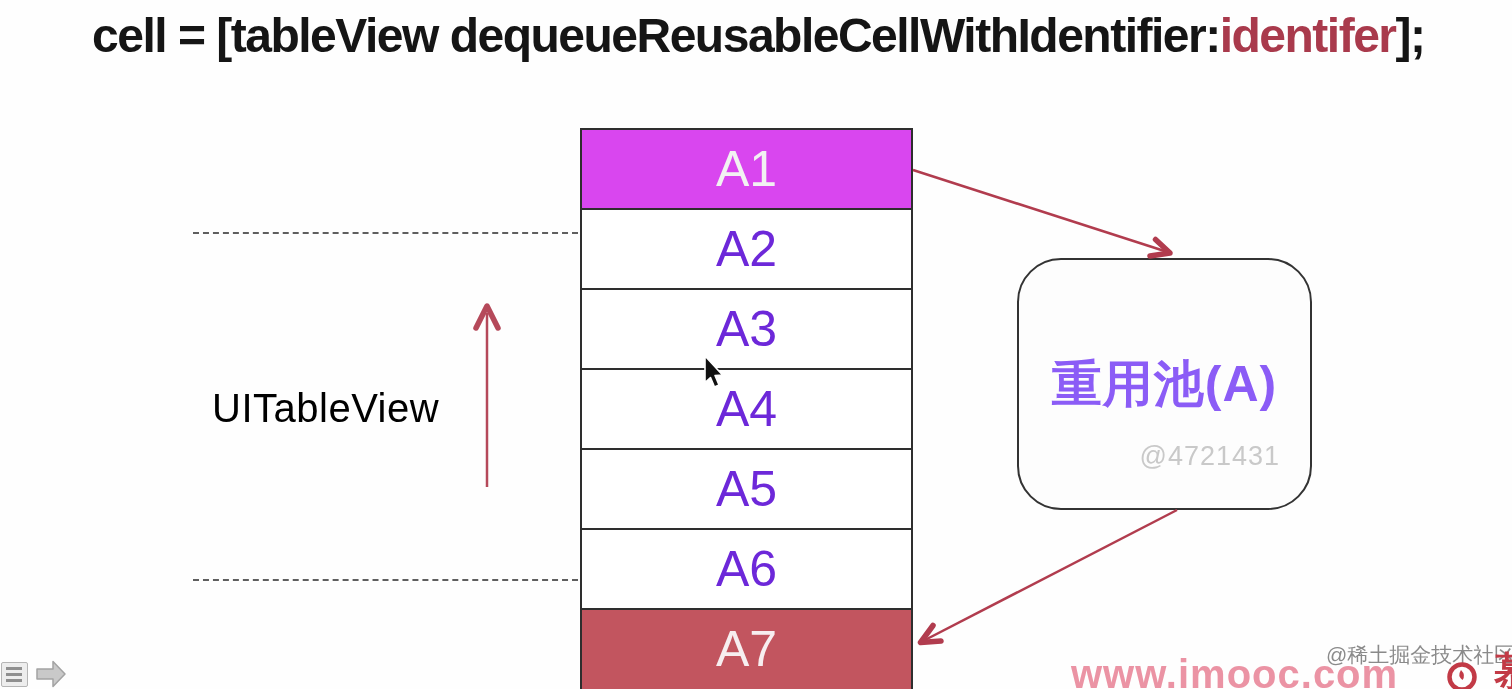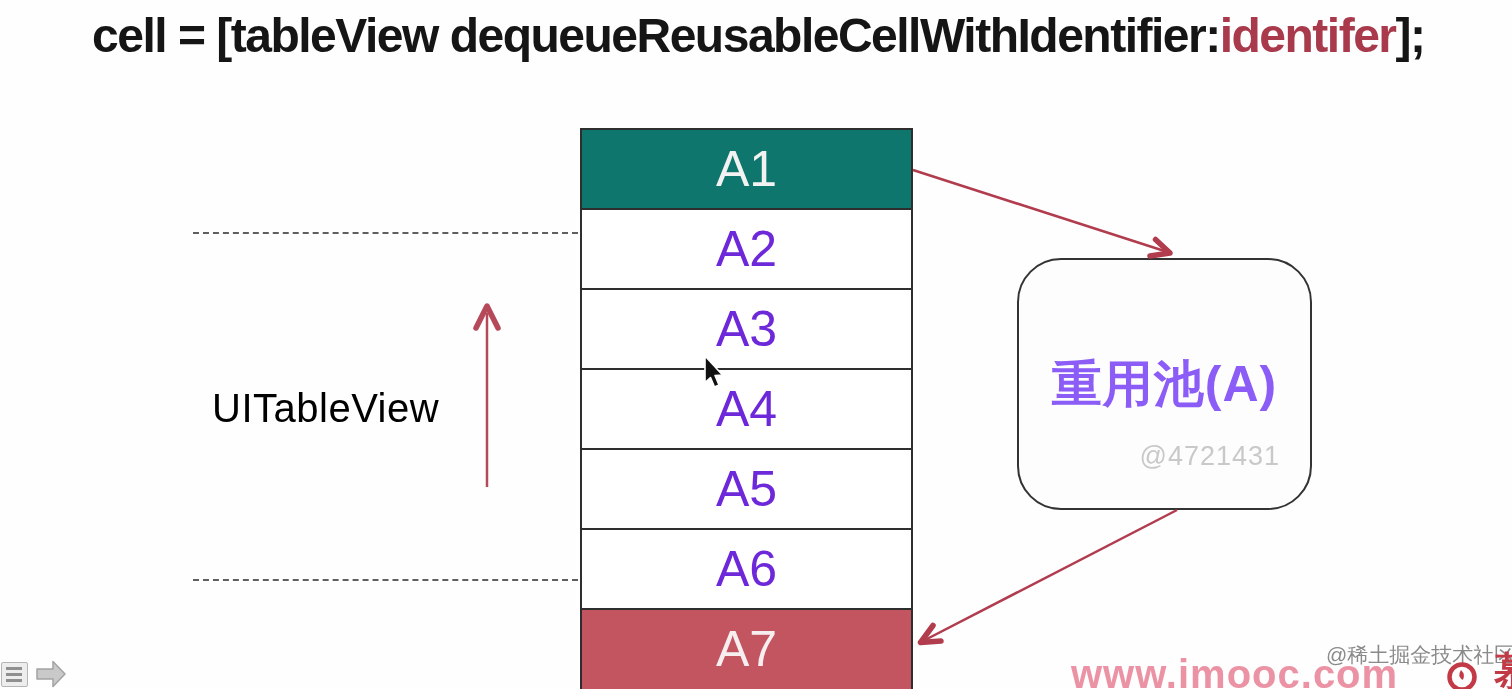--- a/index.html
+++ b/index.html
@@ -39,21 +39,21 @@
     border: 2px solid #2e2e2e; box-sizing: border-box;
     background: #ffffff;
   }
   .trow {
     height: 78px; line-height: 78px;
     border-bottom: 2px solid #2e2e2e;
     text-align: center; font-size: 50px; color: #6d28d9;
     box-sizing: content-box;
   }
   .trow:last-child { border-bottom: 2px solid #2e2e2e; height: 79px; }
-  .trow.header { background: #0f766e; color: #f2f2f2; }
+  .trow.header { background: #d946ef; color: #f2f2f2; }
   .trow.active { background: #c2555f; color: #f7eef0; }
 
   
   .pool {
     position: absolute; left: 1017px; top: 258px; width: 295px; height: 252px;
     border: 2px solid #333333; border-radius: 44px; box-sizing: border-box;
     background: #fdfdfd;
     display: flex; align-items: center; justify-content: center;
   }
   .pool-label { font-size: 50px; font-weight: bold; color: #8b5cf6; letter-spacing: 1px; }

